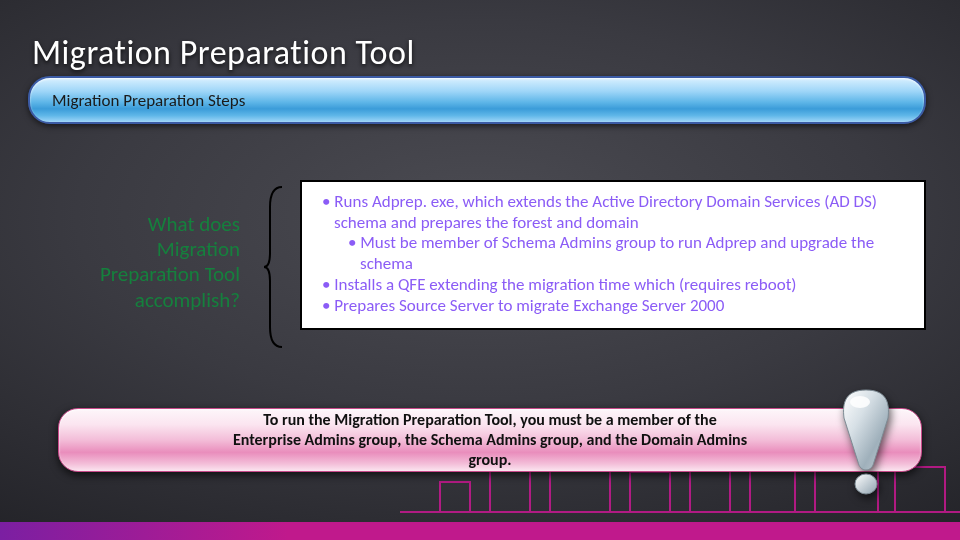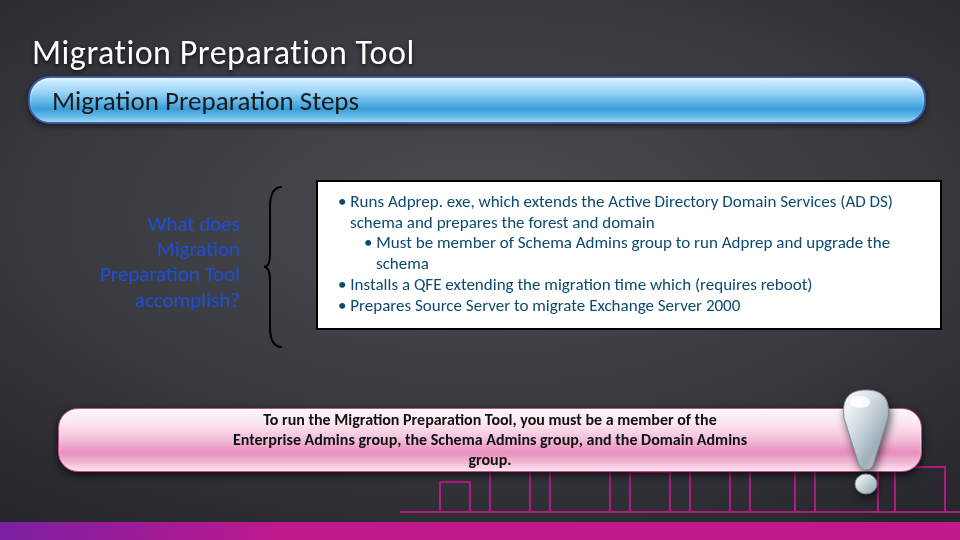--- a/index.html
+++ b/index.html
@@ -54,55 +54,55 @@
     border: 2px solid #3b5ba5;
     border-radius: 22px;
     background: linear-gradient(to bottom, #d8f0ff 0%, #9fd6f8 30%, #5eb6e8 55%, #3b9cd9 70%, #5eb6e8 85%, #9fd6f8 100%);
     box-shadow: 0 2px 6px rgba(0,0,0,0.6), inset 0 1px 2px rgba(255,255,255,0.8);
     display: flex;
     align-items: center;
     padding-left: 22px;
   }
   .steps-banner span {
     color: #1a1a1a;
-    font-size: 27px;
+    font-size: 17px;
   }
 
   
   .question {
     position: absolute;
     top: 212px;
     left: 60px;
     width: 180px;
     text-align: right;
-    color: #1d4ed8;
+    color: #15803d;
     font-size: 21px;
     line-height: 1.2;
   }
 
   
   .bracket {
     position: absolute;
     top: 183px;
     left: 262px;
     width: 24px;
     height: 168px;
   }
   .bracket svg { width: 100%; height: 100%; }
   .bracket path { stroke: #000; stroke-width: 2; fill: none; }
 
   
   .bullet-box {
     position: absolute;
     top: 180px;
-    left: 316px;
+    left: 300px;
     width: 626px;
     border: 2px solid #000;
     background: #fff;
-    color: #0c4a6e;
+    color: #8b5cf6;
     padding: 10px 14px 12px 14px;
     font-size: 17px;
     line-height: 1.22;
   }
   .bullet-box ul {
     list-style: none;
     padding-left: 0;
   }
   .bullet-box li.lvl1 {
     padding-left: 18px;

